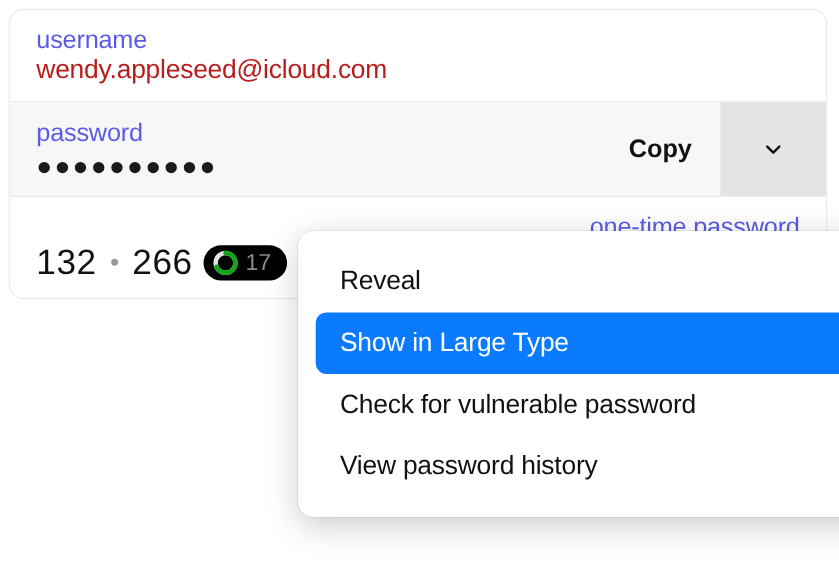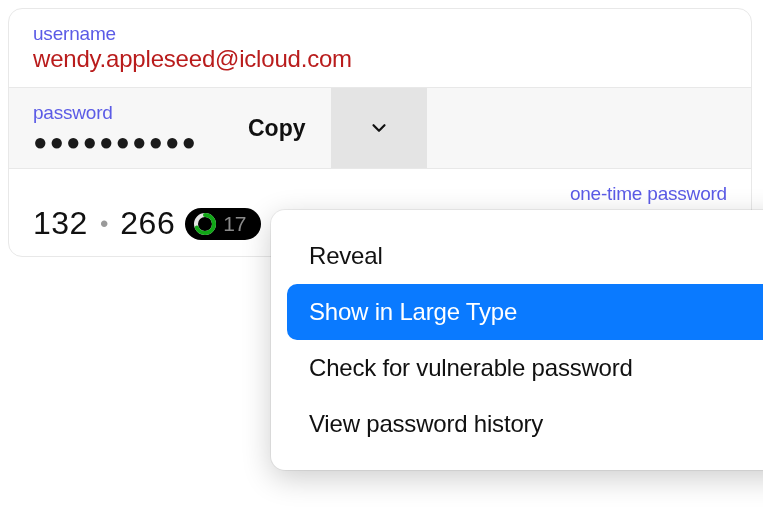--- a/index.html
+++ b/index.html
@@ -25,35 +25,36 @@
     .field {
       padding: 14px 24px 14px 24px;
       border-bottom: 1px solid #e8e8e8;
     }
     .field:last-child {
       border-bottom: none;
       text-align: right;
     }
     .field-label {
       color: #5b5be6;
-      font-size: 19px;
+      font-size: 23px;
       font-weight: 400;
       letter-spacing: -0.2px;
       margin-bottom: 0px;
     }
     .field-value {
       color: #b91c1c;
       font-size: 24px;
       font-weight: 400;
       letter-spacing: -0.2px;
     }
     .field.password-row {
       background: #f7f7f7;
       display: flex;
       align-items: center;
+      justify-content: space-between;
       padding: 0;
     }
     .field.password-row .pw-left {
       padding: 14px 24px;
     }
     .pw-dots {
       color: #1a1a1a;
       font-size: 24px;
       letter-spacing: 2px;
       line-height: 1;

